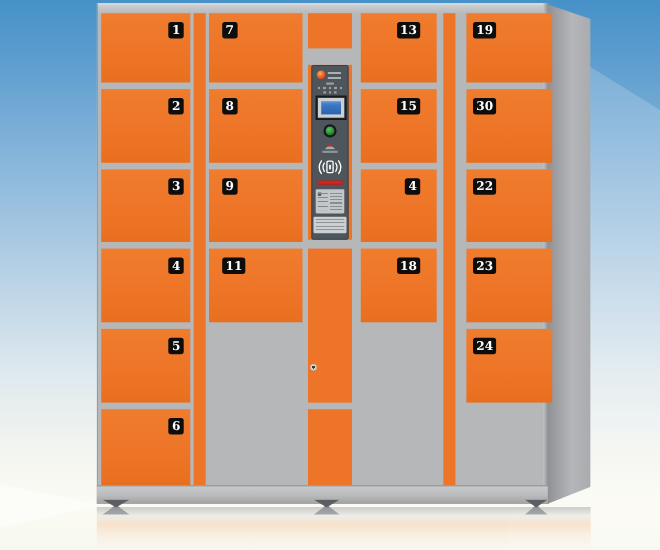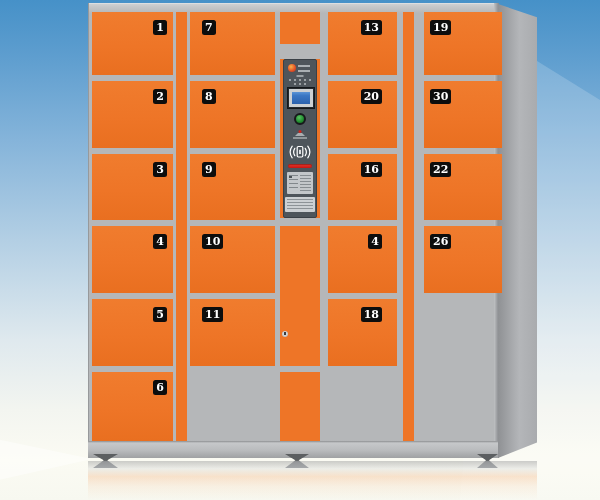--- a/index.html
+++ b/index.html
@@ -120,23 +120,20 @@
     <div class="door">
         <span class="badge b-l12">7</span>
       </div>
     <div class="door">
         <span class="badge b-l12">8</span>
       </div>
     <div class="door">
         <span class="badge b-l12">9</span>
       </div>
     <div class="door">
-        <span class="badge b-l12">10</span>
-      </div>
-    <div class="door">
         <span class="badge b-l12">11</span>
       </div>
   </div>
 
   <div class="central">
     <div class="c-band" style="top:32px;height:15px"></div>
     <div class="c-band" style="top:206px;height:8px"></div>
     <div class="c-band" style="top:354px;height:6px"></div>
     <div class="keyhole"></div>
 
@@ -180,24 +177,21 @@
           <i class="s-warn"></i>
       </div>
     </div>
   </div>
 
   <div class="col" style="left:328px;width:69px">
     <div class="door">
         <span class="badge b-r3">13</span>
       </div>
     <div class="door">
-        <span class="badge b-r3">20</span>
-      </div>
-    <div class="door">
-        <span class="badge b-r3">16</span>
+        <span class="badge b-r3">15</span>
       </div>
     <div class="door">
         <span class="badge b-r3">4</span>
       </div>
     <div class="door">
         <span class="badge b-r3">18</span>
       </div>
   </div>
 
   <div class="strip" style="left:403px;width:11px"></div>
@@ -206,21 +200,24 @@
     <div class="door">
         <span class="badge b-l6">19</span>
       </div>
     <div class="door">
         <span class="badge b-l6">30</span>
       </div>
     <div class="door">
         <span class="badge b-l6">22</span>
       </div>
     <div class="door">
-        <span class="badge b-l6">26</span>
+        <span class="badge b-l6">23</span>
+      </div>
+    <div class="door">
+        <span class="badge b-l6">24</span>
       </div>
   </div>
 
   <div class="base"></div>
   <div class="foot" style="left:93px;width:25px"></div>
   <div class="foot" style="left:285px;width:24px"></div>
   <div class="foot" style="left:477px;width:21px"></div>
   <div class="reflect"></div>
 </div>
 

